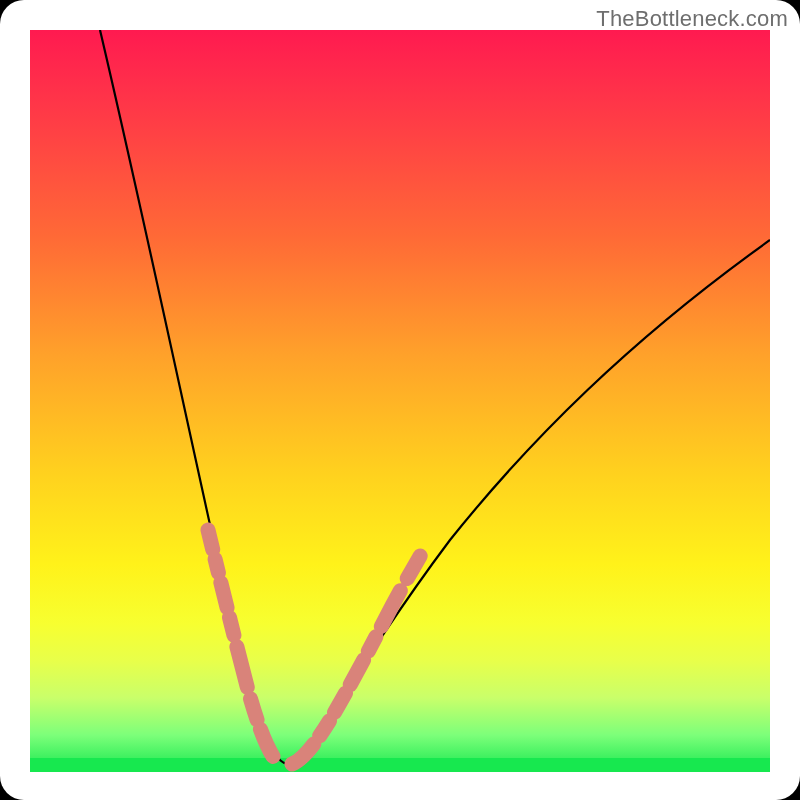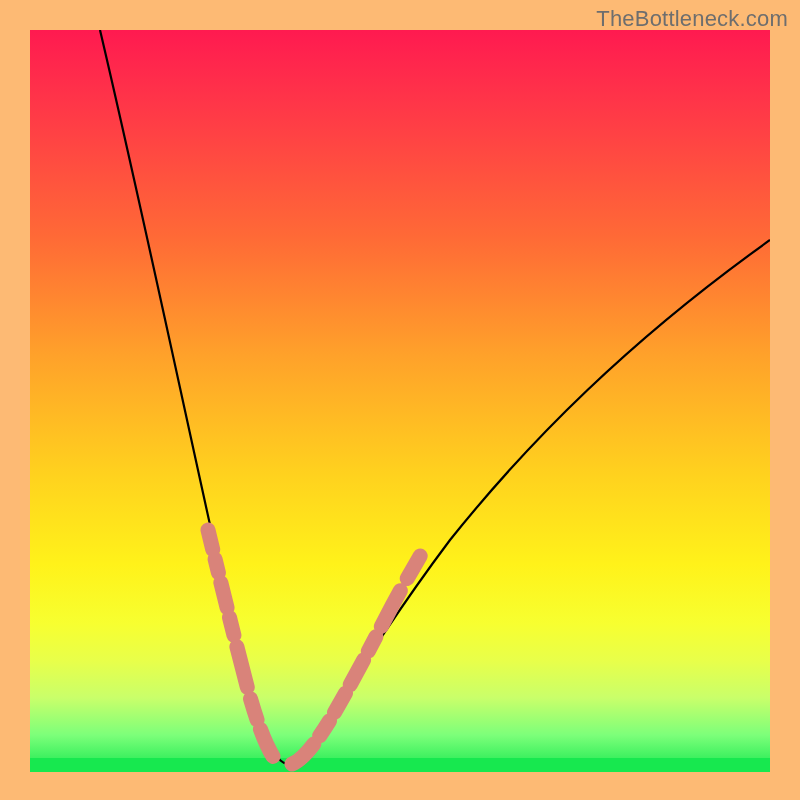--- a/index.html
+++ b/index.html
@@ -8,21 +8,22 @@
     width: 800px;
     height: 800px;
     background: #000;
     overflow: hidden;
     font-family: Arial, Helvetica, sans-serif;
   }
   .frame {
     position: absolute;
     top: 0; left: 0;
     width: 800px; height: 800px;
-    background: #fdba74;
+    background: #ffffff;
+    border-radius: 24px;
   }
   .plot {
     position: absolute;
     left: 30px;
     top: 30px;
     width: 740px;
     height: 742px;
     overflow: hidden;
   }
   .gradient {

